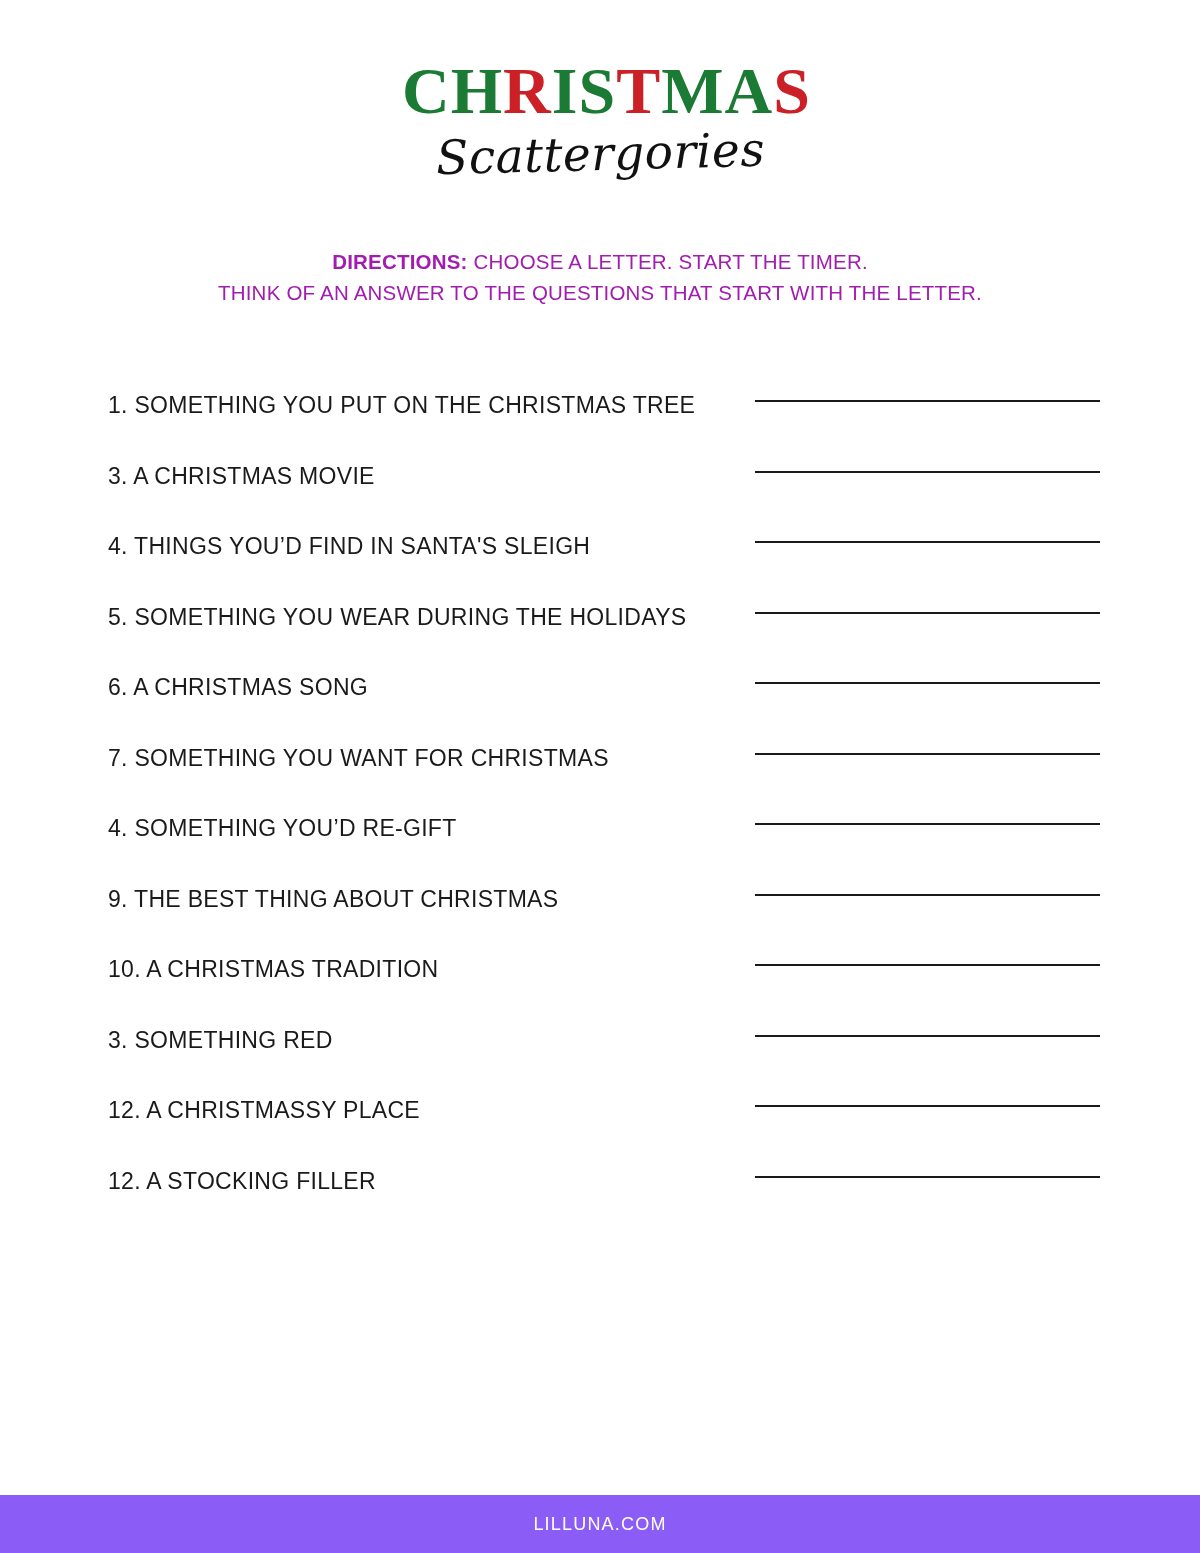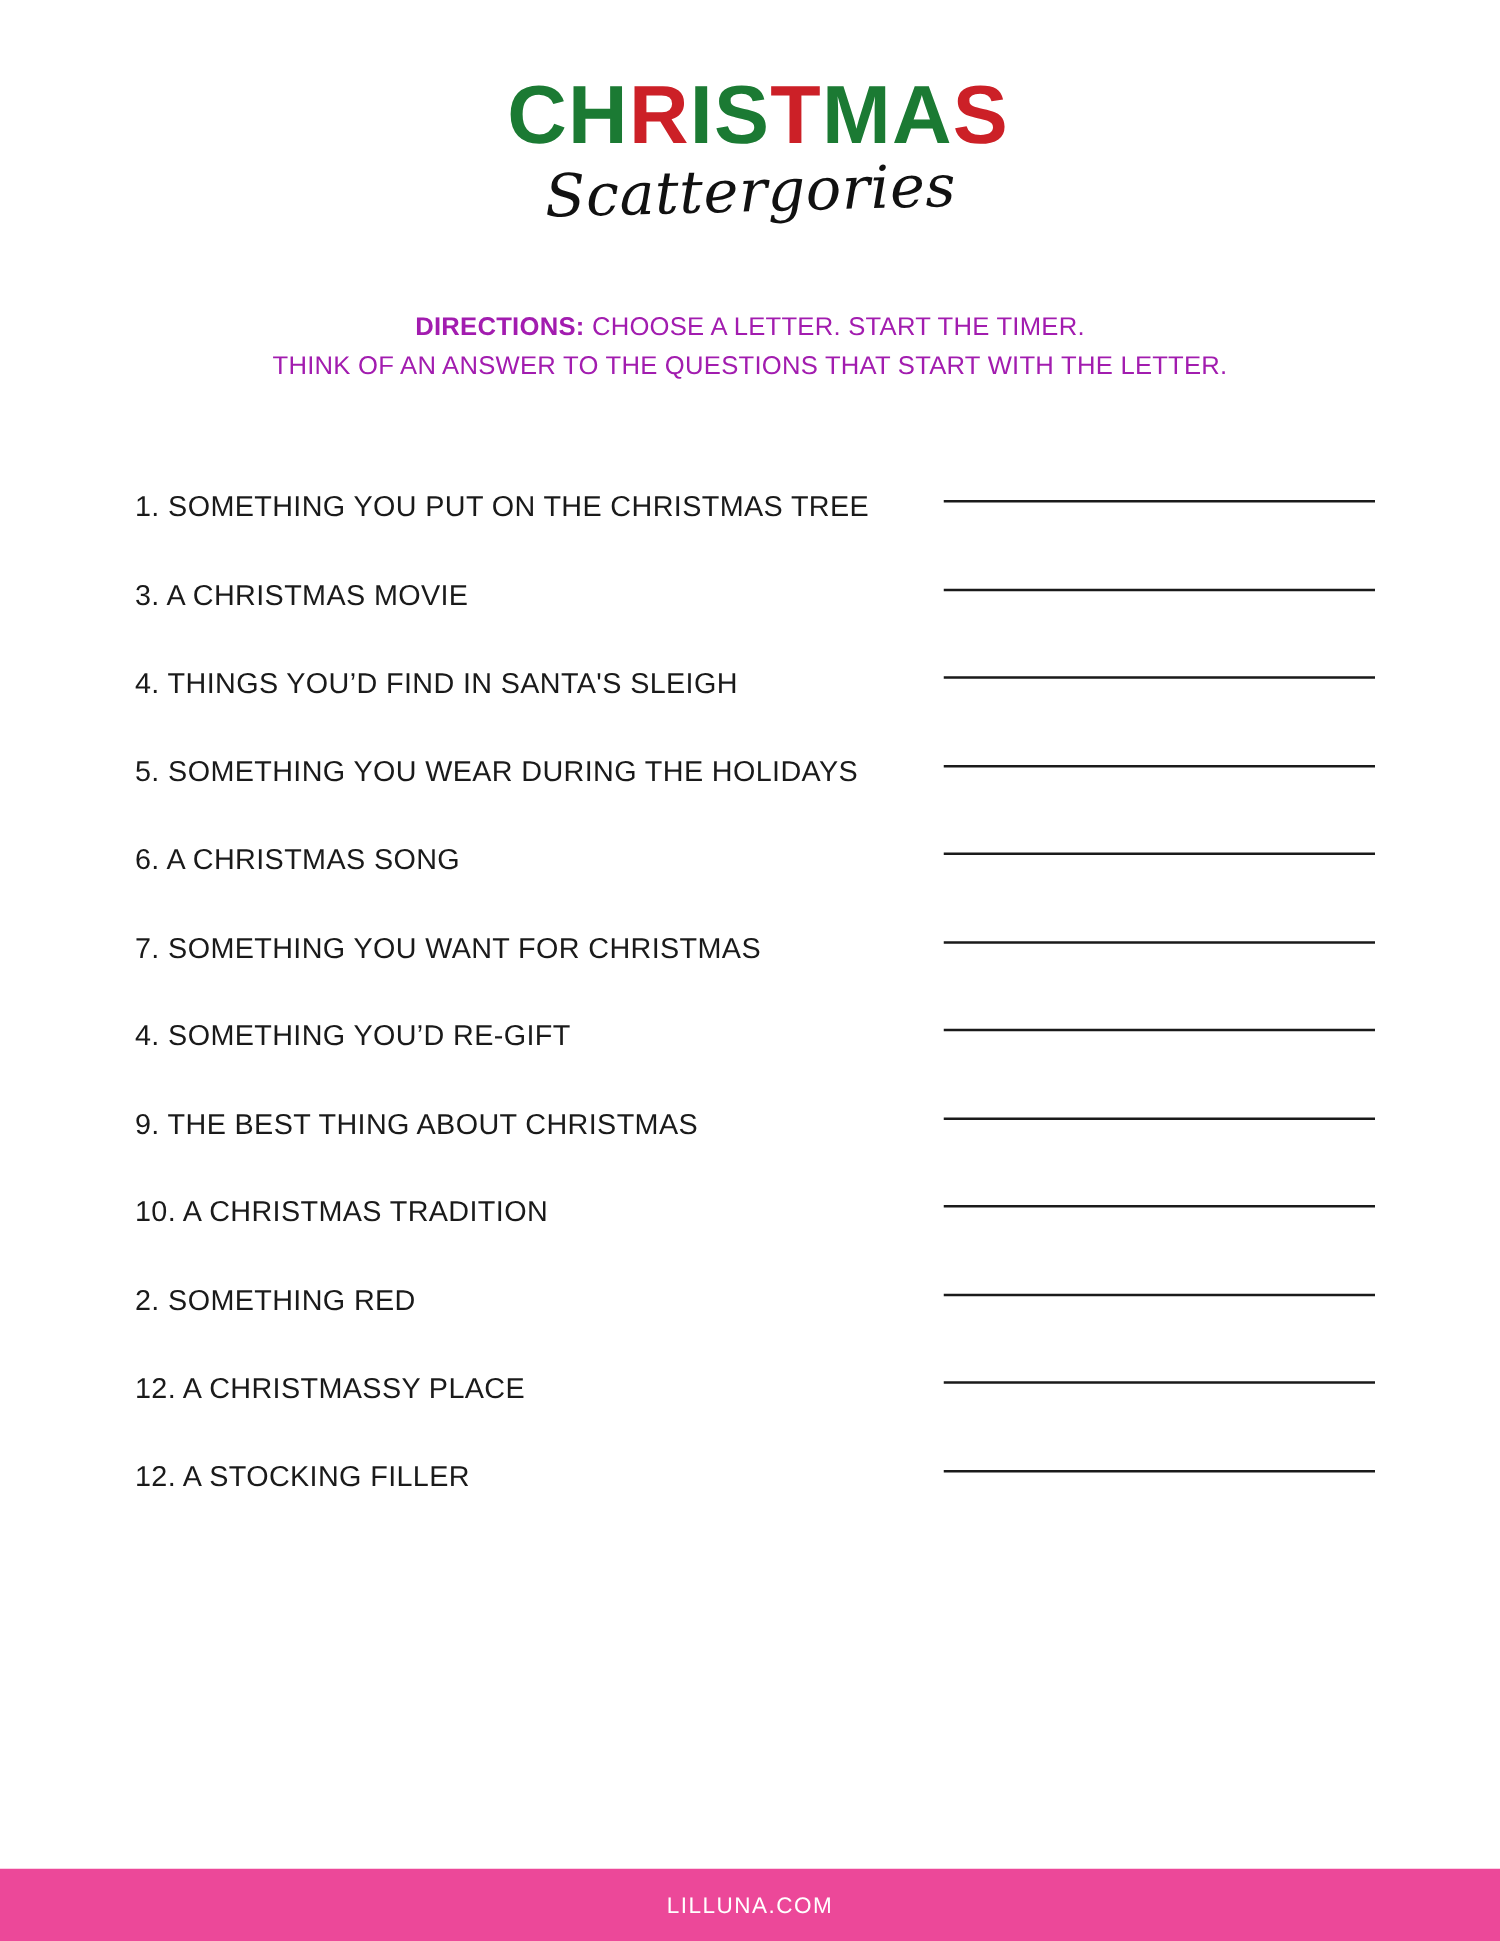--- a/index.html
+++ b/index.html
@@ -23,21 +23,21 @@
     display: flex;
     flex-direction: column;
   }
 
   
   .title-block {
     text-align: center;
     padding-top: 58px;
   }
   .title-main {
-    font-family: Liberation Sans, sans-serif;
+    font-family: Liberation Serif, serif;
     font-weight: bold;
     font-size: 66px;
     letter-spacing: 1px;
     line-height: 1;
     white-space: nowrap;
     padding-left: 13px;
   }
   .title-main .ch {
     display: inline-block;
   }
@@ -97,21 +97,21 @@
     top: -5px;
   }
 
   
   .footer {
     position: absolute;
     left: 0;
     bottom: 0;
     width: 1200px;
     height: 58px;
-    background: #ec4899;
+    background: #8b5cf6;
     color: #ffffff;
     display: flex;
     align-items: center;
     justify-content: center;
     font-size: 18px;
     letter-spacing: 1.2px;
   }
   .footer-spacer { height: 110px; }
 </style>
 </head>
@@ -182,21 +182,21 @@
           <div class="q-line-inner"></div>
         </div>
       </div>
       <div class="q-row">
         <div class="q-text">10. A CHRISTMAS TRADITION</div>
         <div class="q-line-wrap">
           <div class="q-line-inner"></div>
         </div>
       </div>
       <div class="q-row">
-        <div class="q-text">2. SOMETHING RED</div>
+        <div class="q-text">3. SOMETHING RED</div>
         <div class="q-line-wrap">
           <div class="q-line-inner"></div>
         </div>
       </div>
       <div class="q-row">
         <div class="q-text">12. A CHRISTMASSY PLACE</div>
         <div class="q-line-wrap">
           <div class="q-line-inner"></div>
         </div>
       </div>

